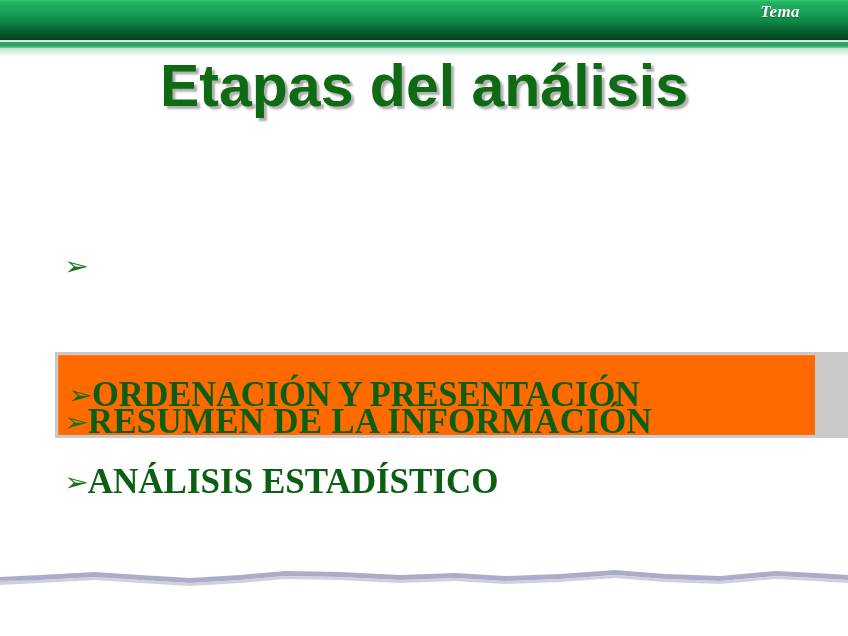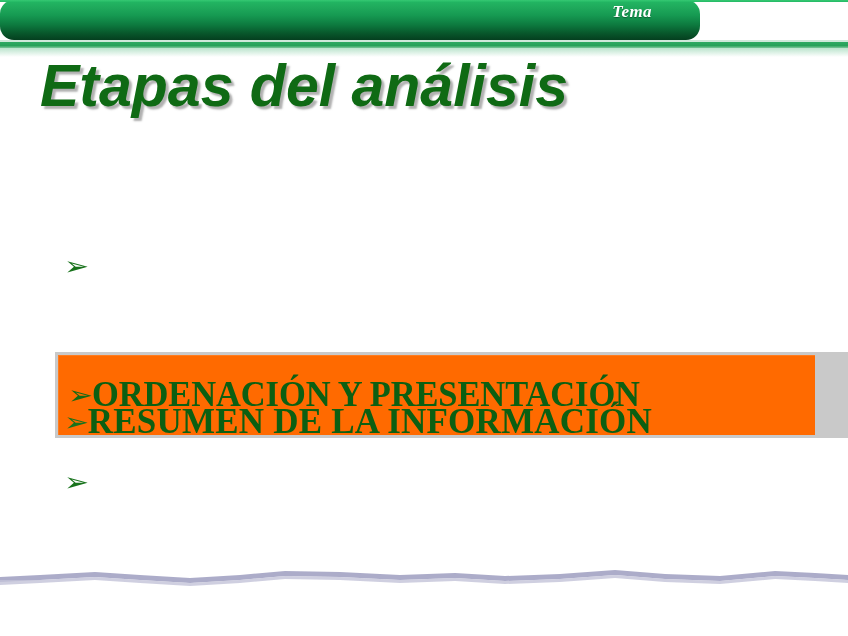--- a/index.html
+++ b/index.html
@@ -21,30 +21,29 @@
     width: 848px;
     height: 636px;
     background: #ffffff;
     overflow: hidden;
   }
 
   
   #top-banner {
     position: absolute;
     left: 0; top: 0;
-    width: 700px;
+    width: 848px;
     height: 40px;
     background: linear-gradient(to bottom,
         #23b964 0%,
         #1faa5c 18%,
         #169a52 38%,
         #0d7a3f 62%,
         #08592c 82%,
         #053f1f 100%);
-    border-radius: 14px;
   }
   #top-banner-hilite {
     position: absolute;
     left: 0; top: 0;
     width: 848px;
     height: 2px;
     background: linear-gradient(to bottom, #36c873, #23b964);
   }
   #banner-title {
     position: absolute;
@@ -81,21 +80,21 @@
     height: 9px;
     background: linear-gradient(to bottom, rgba(183,226,202,0.95), rgba(255,255,255,0));
   }
 
   
   #title-block {
     position: absolute;
     left: 40px;
     top: 52px;
     width: 768px;
-    font-style: italic;
+    text-align: center;
   }
   .title-line {
     font-family: "Liberation Sans", sans-serif;
     font-weight: bold;
     font-size: 59px;
     line-height: 68px;
     color: #0f6a14;
     text-shadow: 3px 3px 2px rgba(150,150,150,0.75);
     white-space: nowrap;
   }
@@ -227,20 +226,21 @@
     <div class="bullet-row wide">
       <div class="bullet-inner">
         <span class="bullet-marker">➢</span>
         <span class="bullet-text">RESUMEN DE LA INFORMACIÓN</span>
       </div>
     </div>
 
     <div class="bullet-row">
       <div class="bullet-inner">
         <span class="bullet-marker">➢</span>
+        <span class="bullet-text">ANÁLISIS ESTADÍSTICO</span>
       </div>
     </div>
 
   </div>
 
   <div id="bottom-wave">
     <svg width="848" height="36" viewBox="0 0 848 36" xmlns="http://www.w3.org/2000/svg">
       <path d="M0,21 L40,19 L95,16 L140,19 L190,22 L240,19 L285,15 L340,16 L400,19 L455,17 L505,20 L560,18 L615,14 L665,18 L720,20 L775,15 L815,17 L848,19 L848,24 L815,22 L775,20 L720,25 L665,23 L615,19 L560,23 L505,25 L455,22 L400,24 L340,21 L285,20 L240,24 L190,27 L140,24 L95,21 L40,24 L0,26 Z" fill="#a8a8c6" opacity="0.95"></path>
       <path d="M0,24 L40,24 L95,21 L140,24 L190,27 L240,24 L285,20 L340,21 L400,24 L455,22 L505,25 L560,23 L615,19 L665,23 L720,25 L775,20 L815,22 L848,24 L848,27 L815,25 L775,23 L720,28 L665,26 L615,22 L560,26 L505,28 L455,25 L400,27 L340,24 L285,23 L240,27 L190,30 L140,27 L95,24 L40,27 L0,29 Z" fill="#c3c3d8" opacity="0.8"></path>
     </svg>

